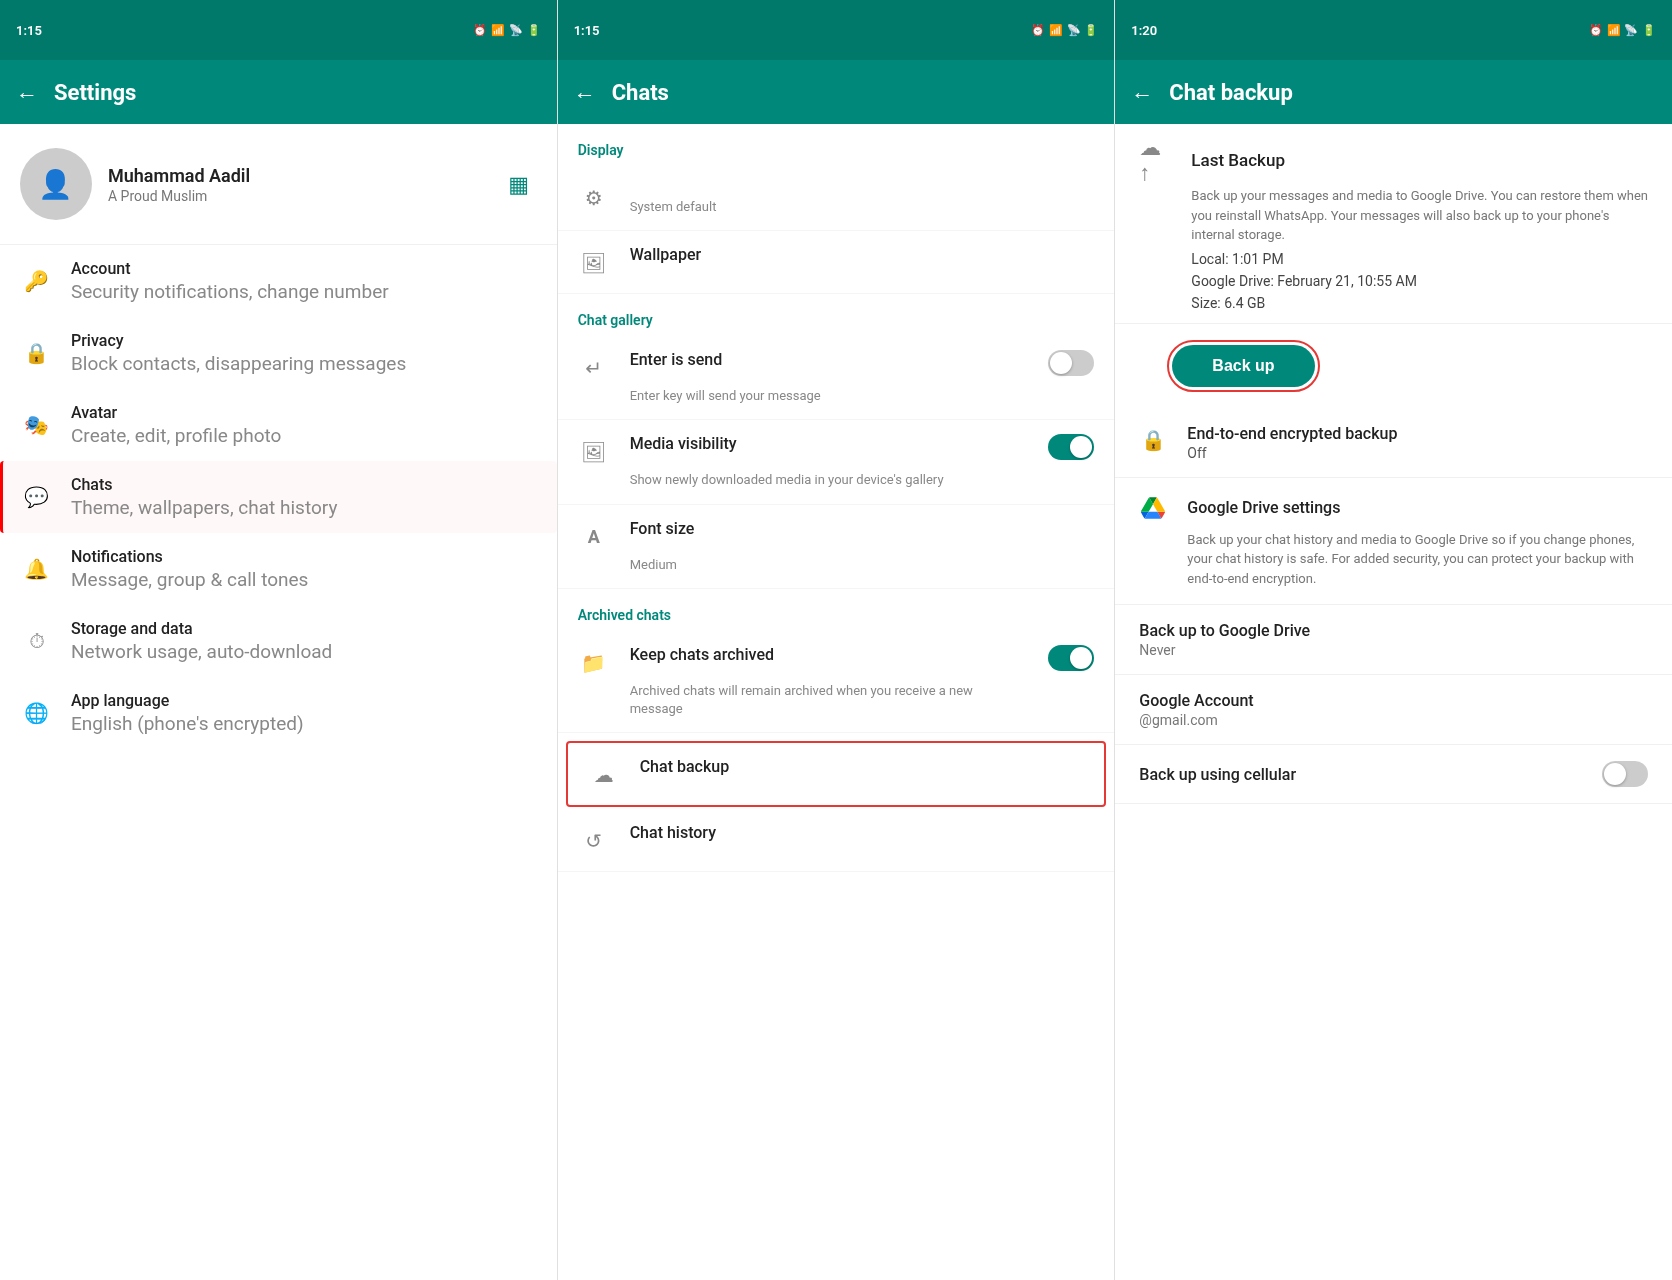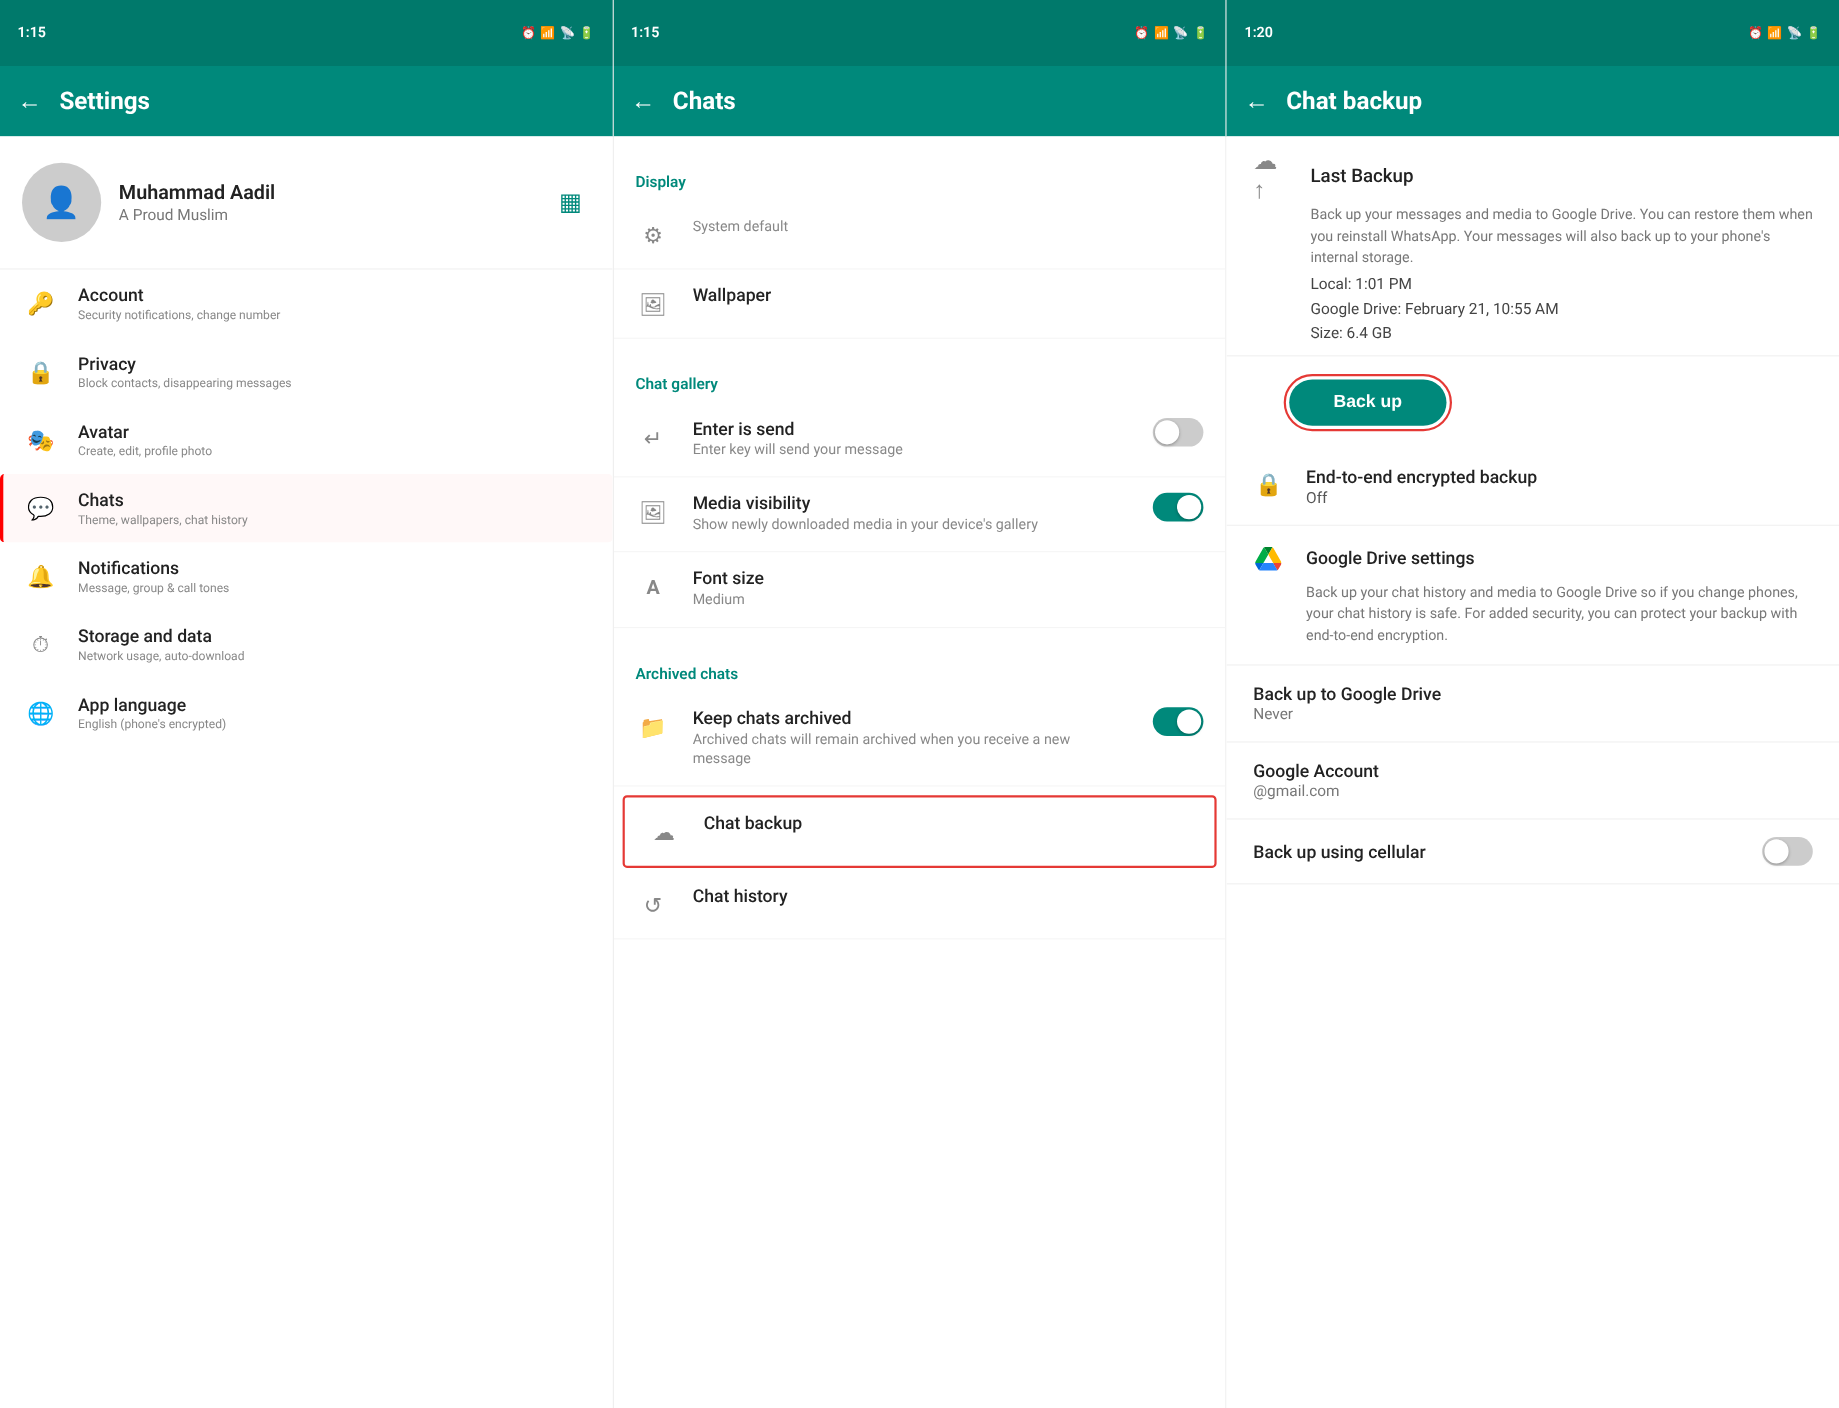--- a/index.html
+++ b/index.html
@@ -119,25 +119,25 @@
       height: 28px;
       display: flex;
       align-items: center;
       justify-content: center;
       color: #888;
       font-size: 20px;
       flex-shrink: 0;
     }
     .settings-item .item-text { flex: 1; }
     .settings-item .item-title { font-size: 16px; color: #222; font-weight: 500; }
-    .settings-item .item-sub { font-size: 11px; color: #888; margin-top: 2px; }
+    .settings-item .item-sub { font-size: 19px; color: #888; margin-top: 2px; }
 
     
     .section-label {
-      padding: 34px 20px 8px;
+      padding: 18px 20px 8px;
       font-size: 14px;
       color: #00897b;
       font-weight: 600;
     }
 
     .chat-item {
       display: flex;
       align-items: flex-start;
       padding: 14px 20px;
       gap: 20px;
@@ -150,21 +150,21 @@
       display: flex;
       align-items: center;
       justify-content: center;
       color: #888;
       font-size: 20px;
       flex-shrink: 0;
       margin-top: 2px;
     }
     .chat-item .ci-text { flex: 1; }
     .chat-item .ci-title { font-size: 16px; color: #222; font-weight: 500; }
-    .chat-item .ci-sub { font-size: 13px; color: #888; margin-top: 2px; line-height: 1.4; }
+    .chat-item .ci-sub { font-size: 13px; color: #888; margin-top: 18px; line-height: 1.4; }
 
     
     .toggle {
       width: 46px;
       height: 26px;
       border-radius: 13px;
       position: relative;
       cursor: pointer;
       flex-shrink: 0;
     }

